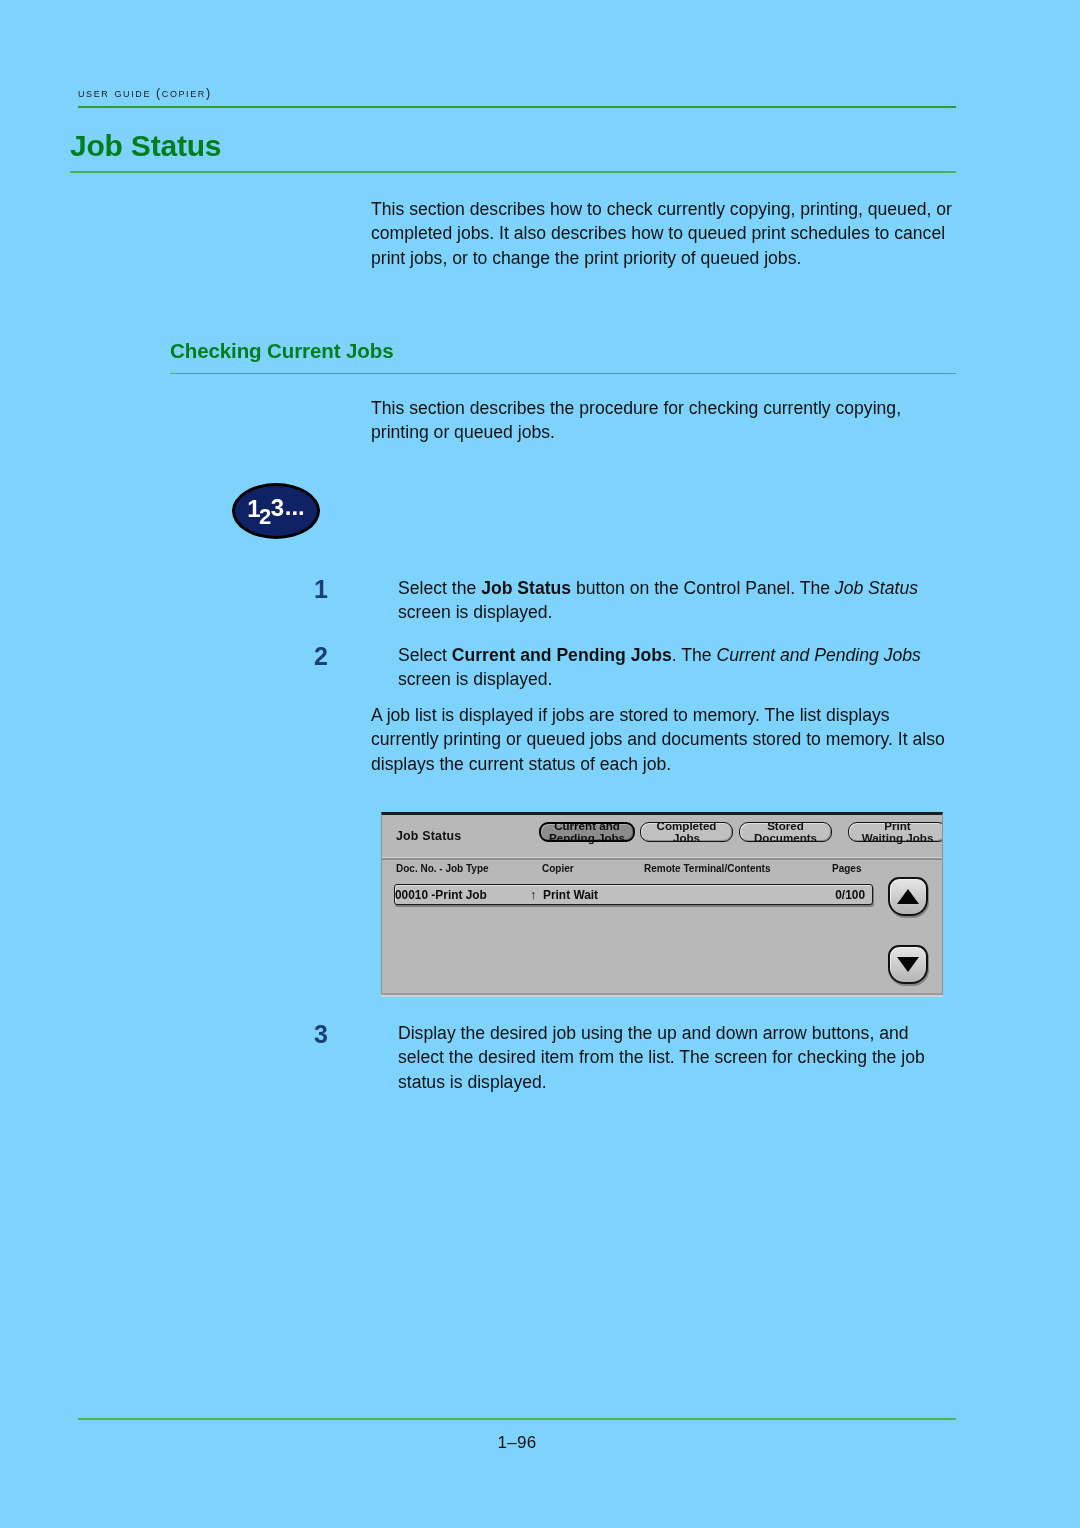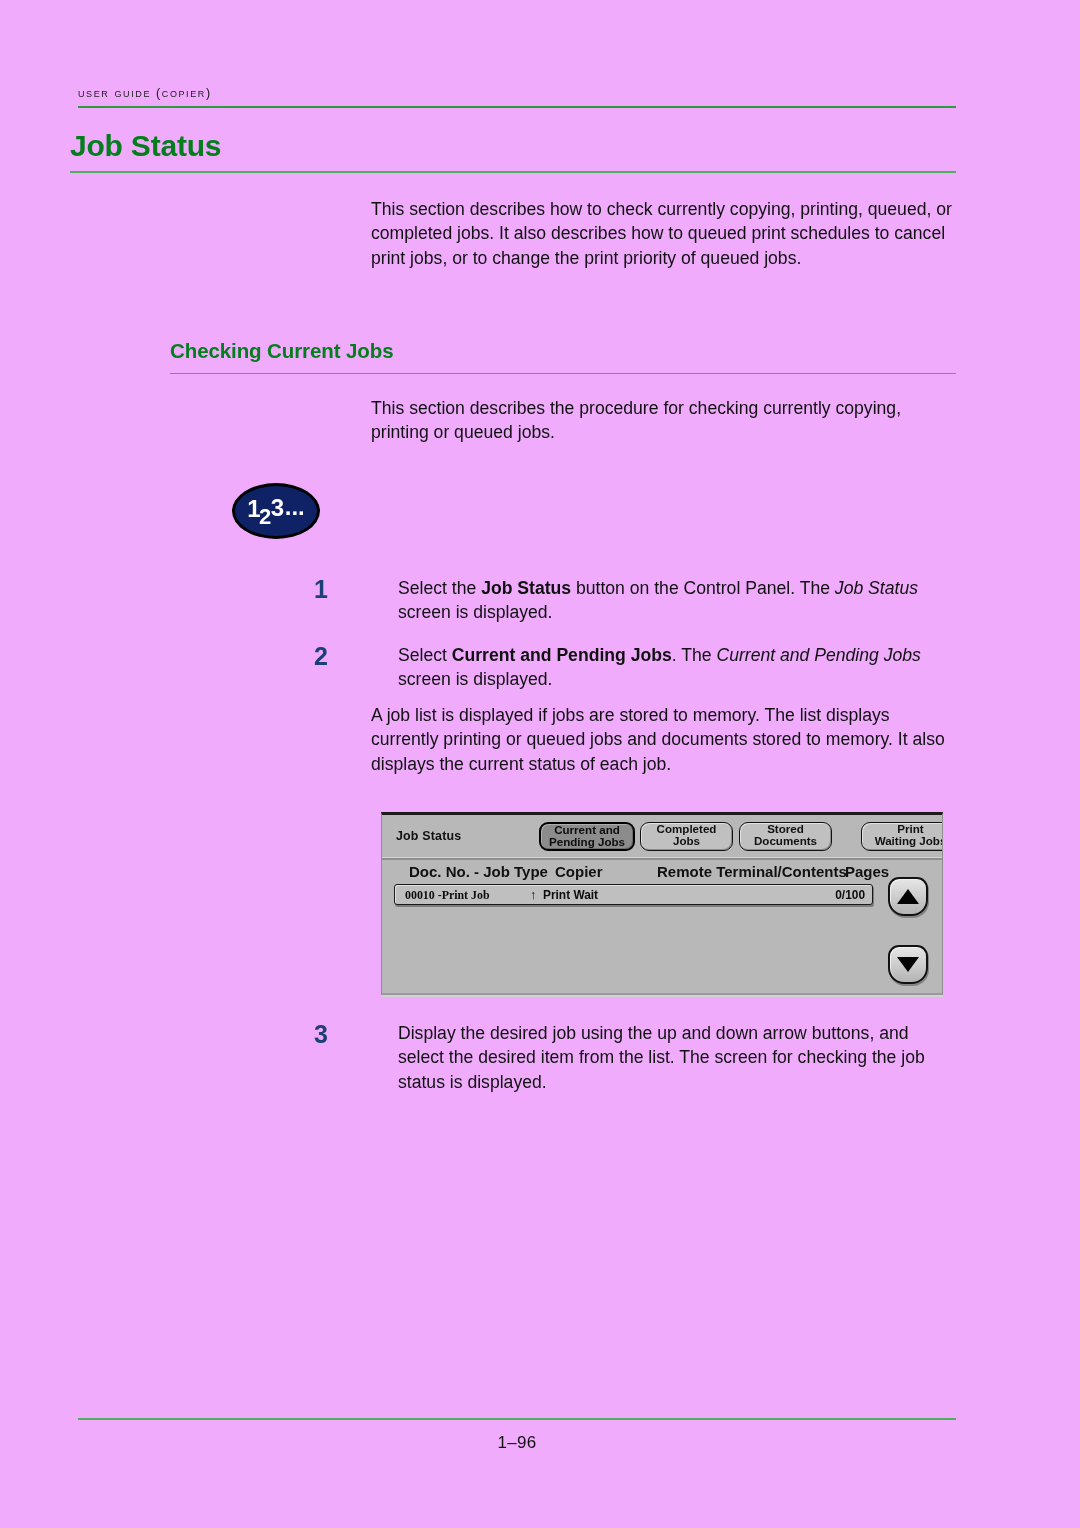--- a/index.html
+++ b/index.html
@@ -13,21 +13,21 @@
     height: 1528px;
     position: relative;
     font-family: "Liberation Sans", sans-serif;
     color: #000000;
     overflow: hidden;
   }
 
   .page {
     position: absolute;
     inset: 0;
-    background: #f0abfc;
+    background: #7dd3fc;
   }
 
   
   .running-header {
     position: absolute;
     left: 78px;
     top: 86px;
     width: 878px;
   }
   .running-header-text {
@@ -201,69 +201,69 @@
     left: 14px;
     top: 11px;
     font-size: 12.4px;
     font-weight: bold;
     color: #111111;
     letter-spacing: 0.2px;
   }
   .ui-tab {
     position: absolute;
     top: 4px;
-    height: 29px;
+    height: 20px;
     box-sizing: border-box;
     border: 1.6px solid #111111;
     border-radius: 9px;
     background: #c0c0c0;
     display: flex;
+    align-items: center;
     justify-content: center;
     text-align: center;
     font-size: 11.6px;
     font-weight: bold;
     color: #111111;
     line-height: 12.4px;
     box-shadow: inset -1px -1px 0 #8d8d8d, inset 1px 1px 0 #e2e2e2;
     padding: 0 4px;
   }
   .ui-tab.selected {
     background: #8c8c8c;
     border-color: #000000;
     border-width: 2.2px;
     color: #0d0d0d;
     box-shadow: inset -1px -1px 0 #6e6e6e, inset 1px 1px 0 #adadad;
   }
   #tab-current  { left: 157px; width: 96px; }
   #tab-completed{ left: 258px; width: 93px; }
   #tab-stored   { left: 357px; width: 93px; }
-  #tab-print    { left: 479px; width: 99px; }
+  #tab-print    { left: 466px; width: 99px; }
 
   
   .ui-tab-divider {
     position: absolute;
     left: 0;
     top: 42px;
     width: 100%;
     height: 2px;
     background: #8e8e8e;
     border-top: 1px solid #d4d4d4;
   }
 
   
   .ui-colheads {
     position: absolute;
     left: 0;
     top: 48px;
     width: 100%;
     height: 18px;
-    font-size: 15px;
-    font-weight: bold;
-    color: #111111;
-    margin-left: 13px;
+    font-size: 10px;
+    font-weight: bold;
+    color: #111111;
   }
   .ui-colheads span { position: absolute; top: 0; white-space: nowrap; }
   #ch-doc    { left: 14px; }
   #ch-status { left: 160px; }
   #ch-remote { left: 262px; }
   #ch-pages  { left: 450px; }
 
   
   .ui-list {
     position: absolute;
@@ -282,21 +282,21 @@
     box-shadow: inset 1px 1px 0 #e0e0e0, 1px 2px 0 #7d7d7d;
   }
   .ui-row span {
     position: absolute;
     top: 3px;
     font-size: 11.9px;
     font-weight: bold;
     color: #0d0d0d;
     white-space: nowrap;
   }
-  #cell-doc    { left: 10px; font-family: Liberation Serif, serif; }
+  #cell-doc    { left: 0; }
   #cell-status { left: 148px; }
   #cell-arrow  { left: 135px; top: 3px; font-size: 12.5px; }
   #cell-pages  { right: 7px; }
 
   
   .ui-scrollbtn {
     position: absolute;
     right: 14px;
     width: 40px;
     height: 39px;

